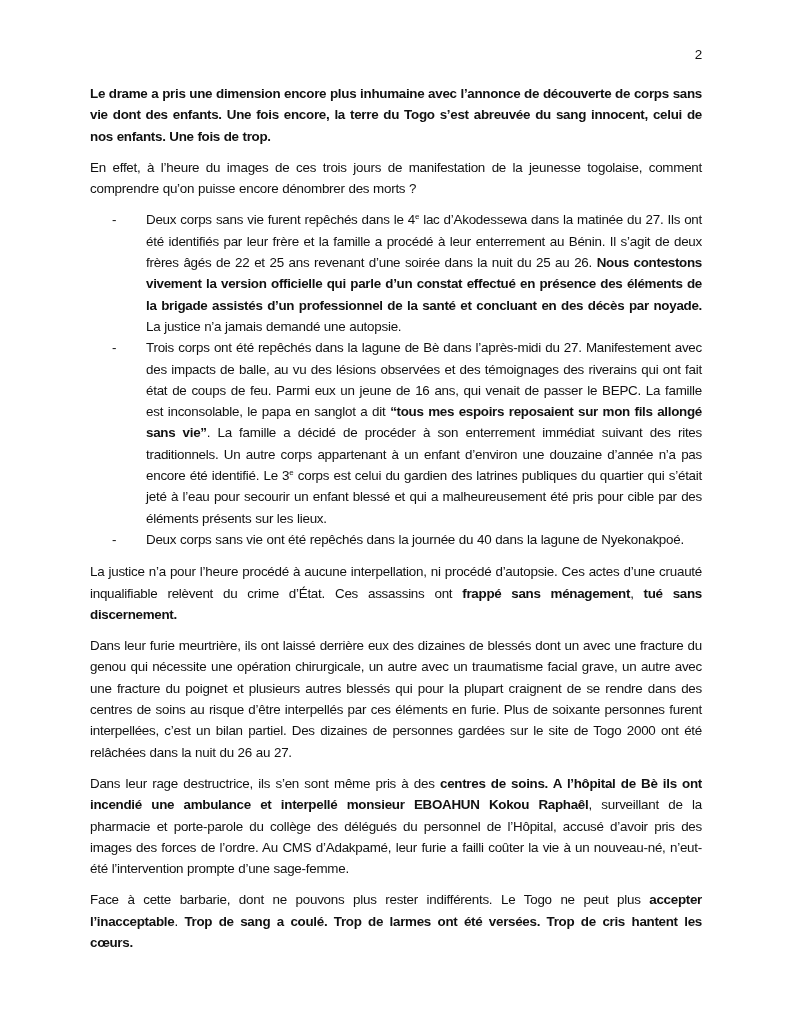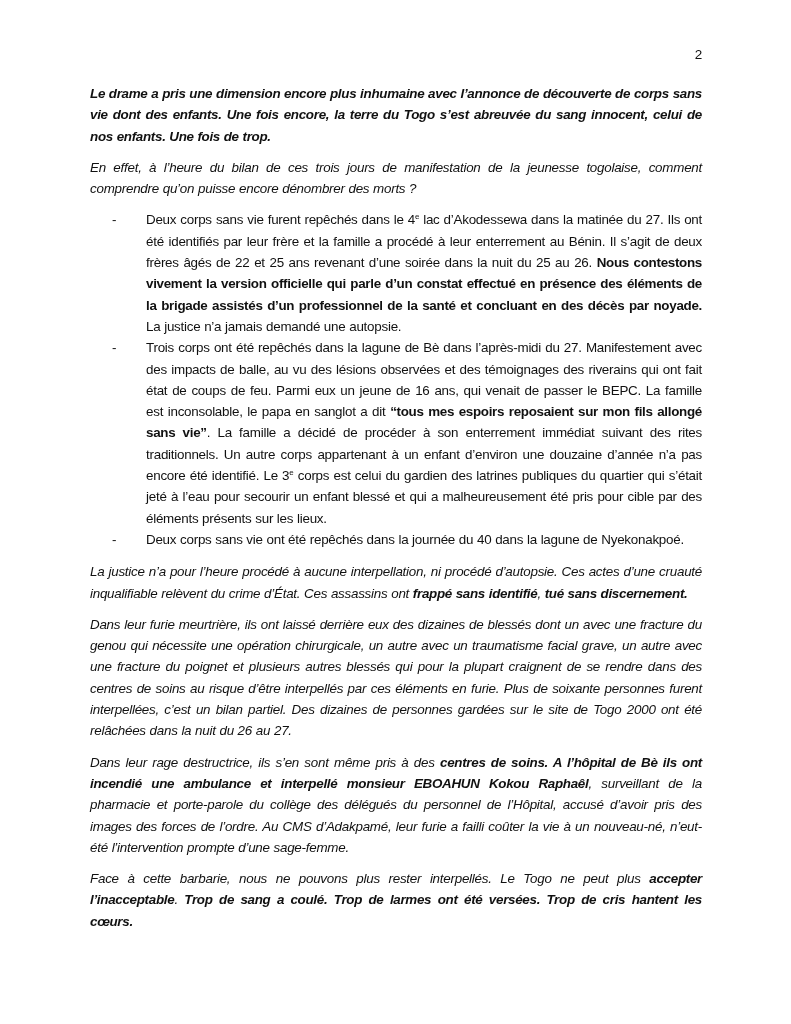--- a/index.html
+++ b/index.html
@@ -4,65 +4,65 @@
 <style>
   html, body { margin: 0; padding: 0; background: #ffffff; }
   body { width: 791px; height: 1024px; overflow: hidden; position: relative; }
   .page {
     position: absolute; left: 0; top: 0; width: 791px; height: 1024px; background: #fff;
     font-family: "Liberation Sans", sans-serif; color: #111; font-size: 13.4px;
     letter-spacing: -0.25px; word-spacing: 0.3px;
   }
   .page-num { position: absolute; right: 89px; top: 47px; font-size: 13.5px; }
   .content { position: absolute; left: 90px; top: 83px; width: 612px; }
-  p { margin: 0 0 10px 0; line-height: 21.3px; text-align: justify; font-style: italic; }
+  p { margin: 0 0 10px 0; line-height: 21.3px; text-align: justify; }
   p.last-left { text-align-last: left; }
   b { font-weight: bold; letter-spacing: -0.3px; }
   ul.dash { list-style: none; margin: 0 0 11px 0; padding: 0; }
   ul.dash li { position: relative; padding-left: 56px; line-height: 21.3px; text-align: justify; }
   ul.dash li .dash-mark { position: absolute; left: 22px; top: 0; }
   sup { font-size: 8px; line-height: 0; vertical-align: 5px; }
 </style>
 </head>
 <body>
 
 <div class="page">
   <div class="page-num">2</div>
 
   <div class="content">
 
     <p class="last-left">
       <b>Le drame a pris une dimension encore plus inhumaine avec l’annonce de découverte de corps sans vie dont des enfants. Une fois encore, la terre du Togo s’est abreuvée du sang innocent, celui de nos enfants. Une fois de trop.</b>
     </p>
 
-    <p class="last-left">En effet, à l’heure du bilan de ces trois jours de manifestation de la jeunesse togolaise, comment comprendre qu’on puisse encore dénombrer des morts ?</p>
+    <p class="last-left">En effet, à l’heure du images de ces trois jours de manifestation de la jeunesse togolaise, comment comprendre qu’on puisse encore dénombrer des morts ?</p>
 
     <ul class="dash">
       <li>
         <span class="dash-mark">-</span>
         <span>Deux corps sans vie furent repêchés dans le 4</span><sup>e</sup><span> lac d’Akodessewa dans la matinée du 27. Ils ont été identifiés par leur frère et la famille a procédé à leur enterrement au Bénin. Il s’agit de deux frères âgés de 22 et 25 ans revenant d’une soirée dans la nuit du 25 au 26. </span><b>Nous contestons vivement la version officielle qui parle d’un constat effectué en présence des éléments de la brigade assistés d’un professionnel de la santé et concluant en des décès par noyade.</b><span> La justice n’a jamais demandé une autopsie.</span>
       </li>
       <li>
         <span class="dash-mark">-</span>
         <span>Trois corps ont été repêchés dans la lagune de Bè dans l’après-midi du 27. Manifestement avec des impacts de balle, au vu des lésions observées et des témoignages des riverains qui ont fait état de coups de feu. Parmi eux un jeune de 16 ans, qui venait de passer le BEPC. La famille est inconsolable, le papa en sanglot a dit </span><b>“tous mes espoirs reposaient sur mon fils allongé sans vie”</b><span>. La famille a décidé de procéder à son enterrement immédiat suivant des rites traditionnels. Un autre corps appartenant à un enfant d’environ une douzaine d’année n’a pas encore été identifié. Le 3</span><sup>e</sup><span> corps est celui du gardien des latrines publiques du quartier qui s’était jeté à l’eau pour secourir un enfant blessé et qui a malheureusement été pris pour cible par des éléments présents sur les lieux.</span>
       </li>
       <li>
         <span class="dash-mark">-</span>
         <span>Deux corps sans vie ont été repêchés dans la journée du 40 dans la lagune de Nyekonakpoé.</span>
       </li>
     </ul>
 
     <p class="last-left">
-      <span>La justice n’a pour l’heure procédé à aucune interpellation, ni procédé d’autopsie. Ces actes d’une cruauté inqualifiable relèvent du crime d’État. Ces assassins ont </span><b>frappé sans identifié</b><span>, </span><b>tué sans discernement.</b>
+      <span>La justice n’a pour l’heure procédé à aucune interpellation, ni procédé d’autopsie. Ces actes d’une cruauté inqualifiable relèvent du crime d’État. Ces assassins ont </span><b>frappé sans ménagement</b><span>, </span><b>tué sans discernement.</b>
     </p>
 
     <p class="last-left">Dans leur furie meurtrière, ils ont laissé derrière eux des dizaines de blessés dont un avec une fracture du genou qui nécessite une opération chirurgicale, un autre avec un traumatisme facial grave, un autre avec une fracture du poignet et plusieurs autres blessés qui pour la plupart craignent de se rendre dans des centres de soins au risque d’être interpellés par ces éléments en furie. Plus de soixante personnes furent interpellées, c’est un bilan partiel. Des dizaines de personnes gardées sur le site de Togo 2000 ont été relâchées dans la nuit du 26 au 27.</p>
 
     <p class="last-left">
       <span>Dans leur rage destructrice, ils s’en sont même pris à des </span><b>centres de soins. A l’hôpital de Bè ils ont incendié une ambulance et interpellé monsieur EBOAHUN Kokou Raphaêl</b><span>, surveillant de la pharmacie et porte-parole du collège des délégués du personnel de l’Hôpital, accusé d’avoir pris des images des forces de l’ordre. Au CMS d’Adakpamé, leur furie a failli coûter la vie à un nouveau-né, n’eut-été l’intervention prompte d’une sage-femme.</span>
     </p>
 
     <p class="last-left">
-      <span>Face à cette barbarie, nous ne pouvons plus rester interpellés. Le Togo ne peut plus </span><b>accepter l’inacceptable</b><span>. </span><b>Trop de sang a coulé. Trop de larmes ont été versées. Trop de cris hantent les cœurs.</b>
+      <span>Face à cette barbarie, dont ne pouvons plus rester indifférents. Le Togo ne peut plus </span><b>accepter l’inacceptable</b><span>. </span><b>Trop de sang a coulé. Trop de larmes ont été versées. Trop de cris hantent les cœurs.</b>
     </p>
 
   </div>
 </div>
 
 </body></html>

